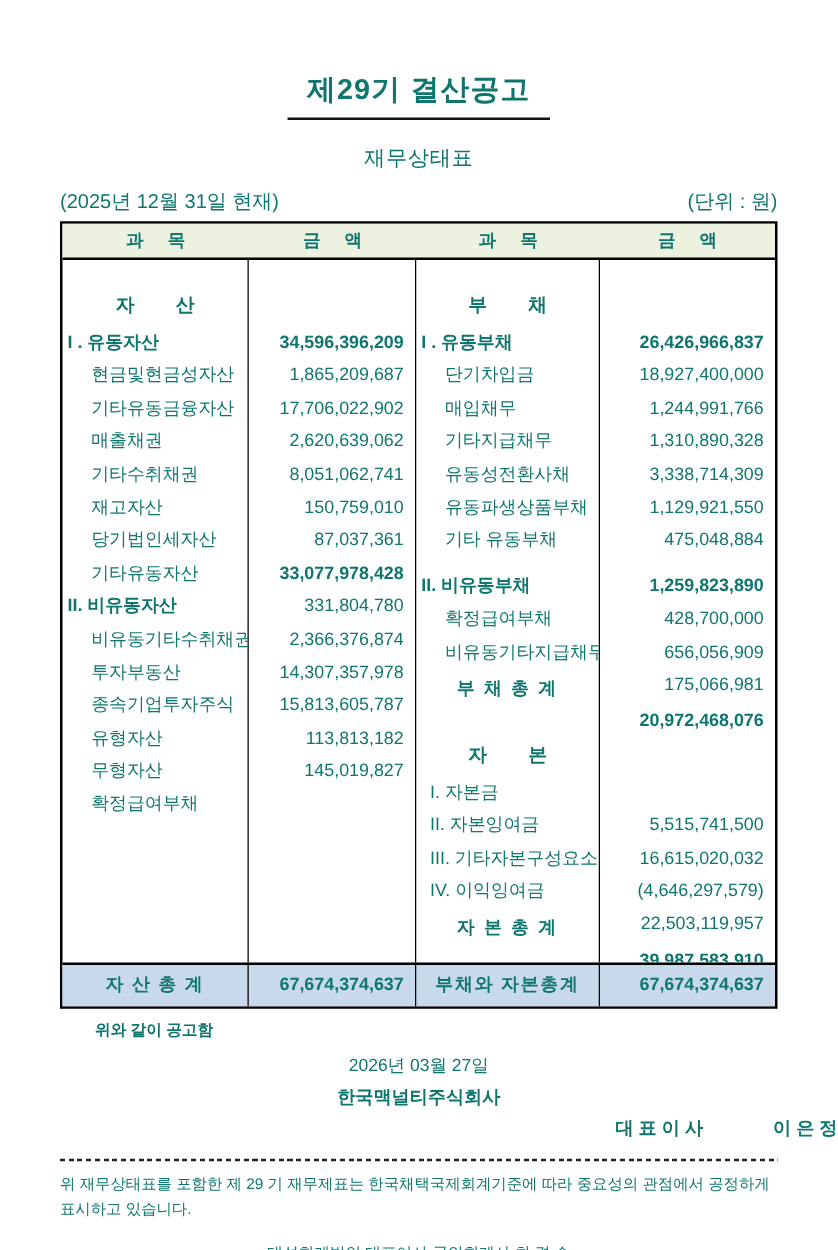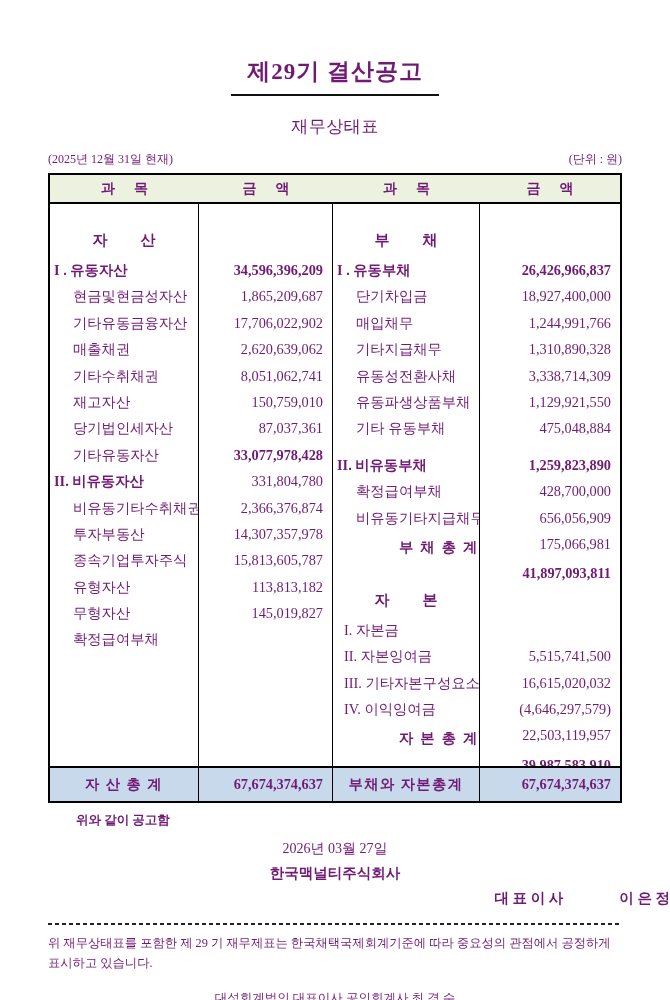--- a/index.html
+++ b/index.html
@@ -1,53 +1,53 @@
 <!DOCTYPE html>
 <html><head>
 <meta charset="utf-8">
 <style>
   * { margin:0; padding:0; box-sizing:border-box; }
   html,body { background:#ffffff; }
   .page {
     position:relative; width:670px; height:1000px; margin:0 auto;
-    background:#ffffff; color:#701a75;
-    font-family:Liberation Serif, serif;
+    background:#ffffff; color:#0f766e;
+    font-family:Liberation Sans, sans-serif;
     overflow:hidden;
   }
   
   .title-wrap { text-align:center; padding-top:56px; }
   .doc-title {
     display:inline-block; font-size:23px; font-weight:700; letter-spacing:1px;
     border-bottom:2.5px solid #111; padding:0 16px 7px;
   }
   .doc-subtitle { text-align:center; font-size:17px; font-weight:400; margin-top:19px; letter-spacing:0.5px; }
   .meta-row {
     display:flex; justify-content:space-between; align-items:flex-end;
-    margin:13px 48px 0; font-size:12px;
+    margin:13px 48px 0; font-size:16px;
   }
   
   .bs-table { width:574px; margin:5px 0 0 48px; border:2px solid #000; }
   .grid4 { display:grid; grid-template-columns:149px 134px 147px 140px; }
   .bdr { border-right:1.5px solid #000; }
   .thead { background:#edf1e0; border-bottom:2px solid #000; }
   .th {
     height:27px; line-height:27px; text-align:center; font-weight:700; font-size:14px;
     letter-spacing:0.55em; text-indent:0.55em;
   }
   .tbody { height:562px; }
   .cell { height:100%; overflow:hidden; padding-top:20px; }
   .ln { height:26.4px; line-height:26.4px; font-size:14.3px; white-space:nowrap; }
   .names .itm { padding-left:23px; }
   .names .eq  { padding-left:11px; }
   .names .grp { padding-left:4px; font-weight:700; }
   .names .sec {
     height:33px; line-height:33px; text-align:center; font-weight:700; font-size:15px;
     letter-spacing:2.2em; text-indent:2.2em;
   }
-  .names .tot { height:33px; line-height:33px; text-align:right; font-weight:700; letter-spacing:0.12em; }
+  .names .tot { height:33px; line-height:33px; text-align:center; font-weight:700; letter-spacing:0.12em; }
   .sp  { height:10px; }
   .sp2 { height:20px; }
   .amts .ln { text-align:right; padding-right:9px; }
   .amts .sec, .amts .tot { height:33px; line-height:33px; }
   .amts .grp, .amts .tot { font-weight:700; }
   .tfoot { background:#c9d9ec; border-top:2px solid #000; }
   .tf { height:33px; line-height:33px; font-size:14.3px; font-weight:700; }
   .tf.lbl { text-align:center; letter-spacing:0.1em; }
   .tf.val { text-align:right; padding-right:9px; }
   
@@ -225,21 +225,21 @@
           <div class="ln sp"></div>
 
           <div class="ln grp">1,259,823,890</div>
 
           <div class="ln itm">428,700,000</div>
 
           <div class="ln itm">656,056,909</div>
 
           <div class="ln itm">175,066,981</div>
 
-          <div class="ln tot">41,897,093,811</div>
+          <div class="ln tot">20,972,468,076</div>
 
           <div class="ln sp2"></div>
 
           <div class="ln sec"></div>
 
           <div class="ln eq">5,515,741,500</div>
 
           <div class="ln eq">16,615,020,032</div>
 
           <div class="ln eq">(4,646,297,579)</div>

